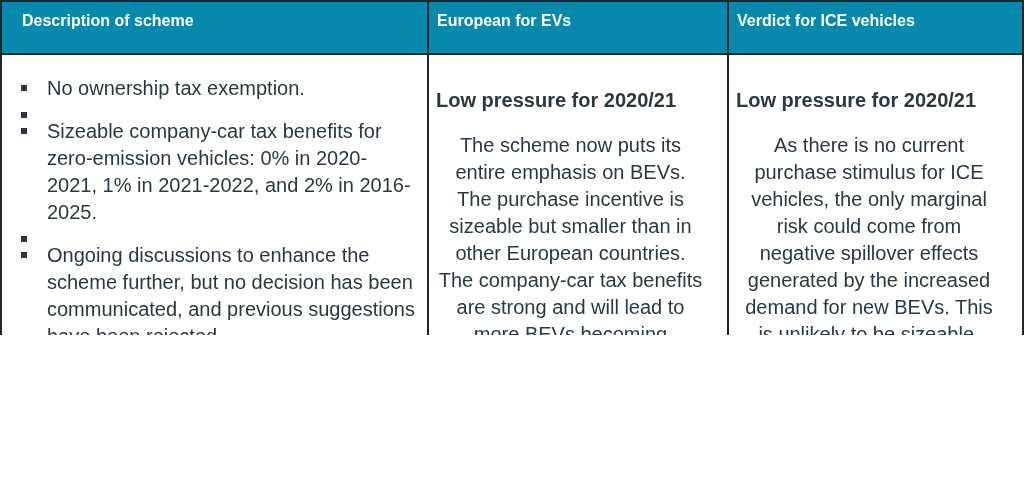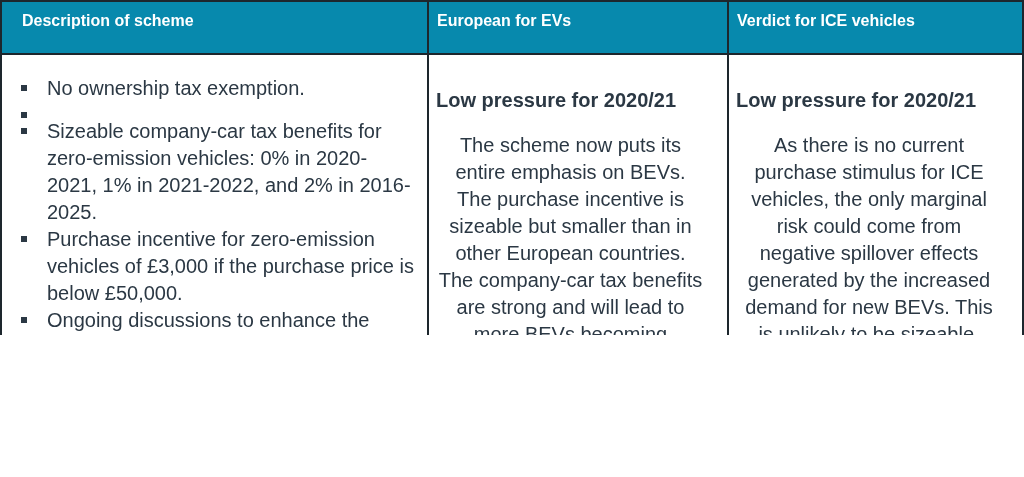--- a/index.html
+++ b/index.html
@@ -95,21 +95,20 @@
         </li>
         <li class="bullet-item">
           <span class="bullet-marker"></span>
         </li>
         <li class="bullet-item">
           <span class="bullet-marker"></span>
           <span class="bullet-text">Sizeable company-car tax benefits for zero-emission vehicles: 0% in 2020-2021, 1% in 2021-2022, and 2% in 2016-2025.</span>
         </li>
         <li class="bullet-item">
           <span class="bullet-marker"></span>
-          <span class="bullet-text">Purchase incentive for zero-emission vehicles of £3,000 if the purchase price is below £50,000.</span>
         </li>
         <li class="bullet-item">
           <span class="bullet-marker"></span>
           <span class="bullet-text">Ongoing discussions to enhance the scheme further, but no decision has been communicated, and previous suggestions have been rejected.</span>
         </li>
       </ul>
     </div>
 
     <div class="cell body col-2">
       <p class="verdict-heading">Low pressure for 2020/21</p>

